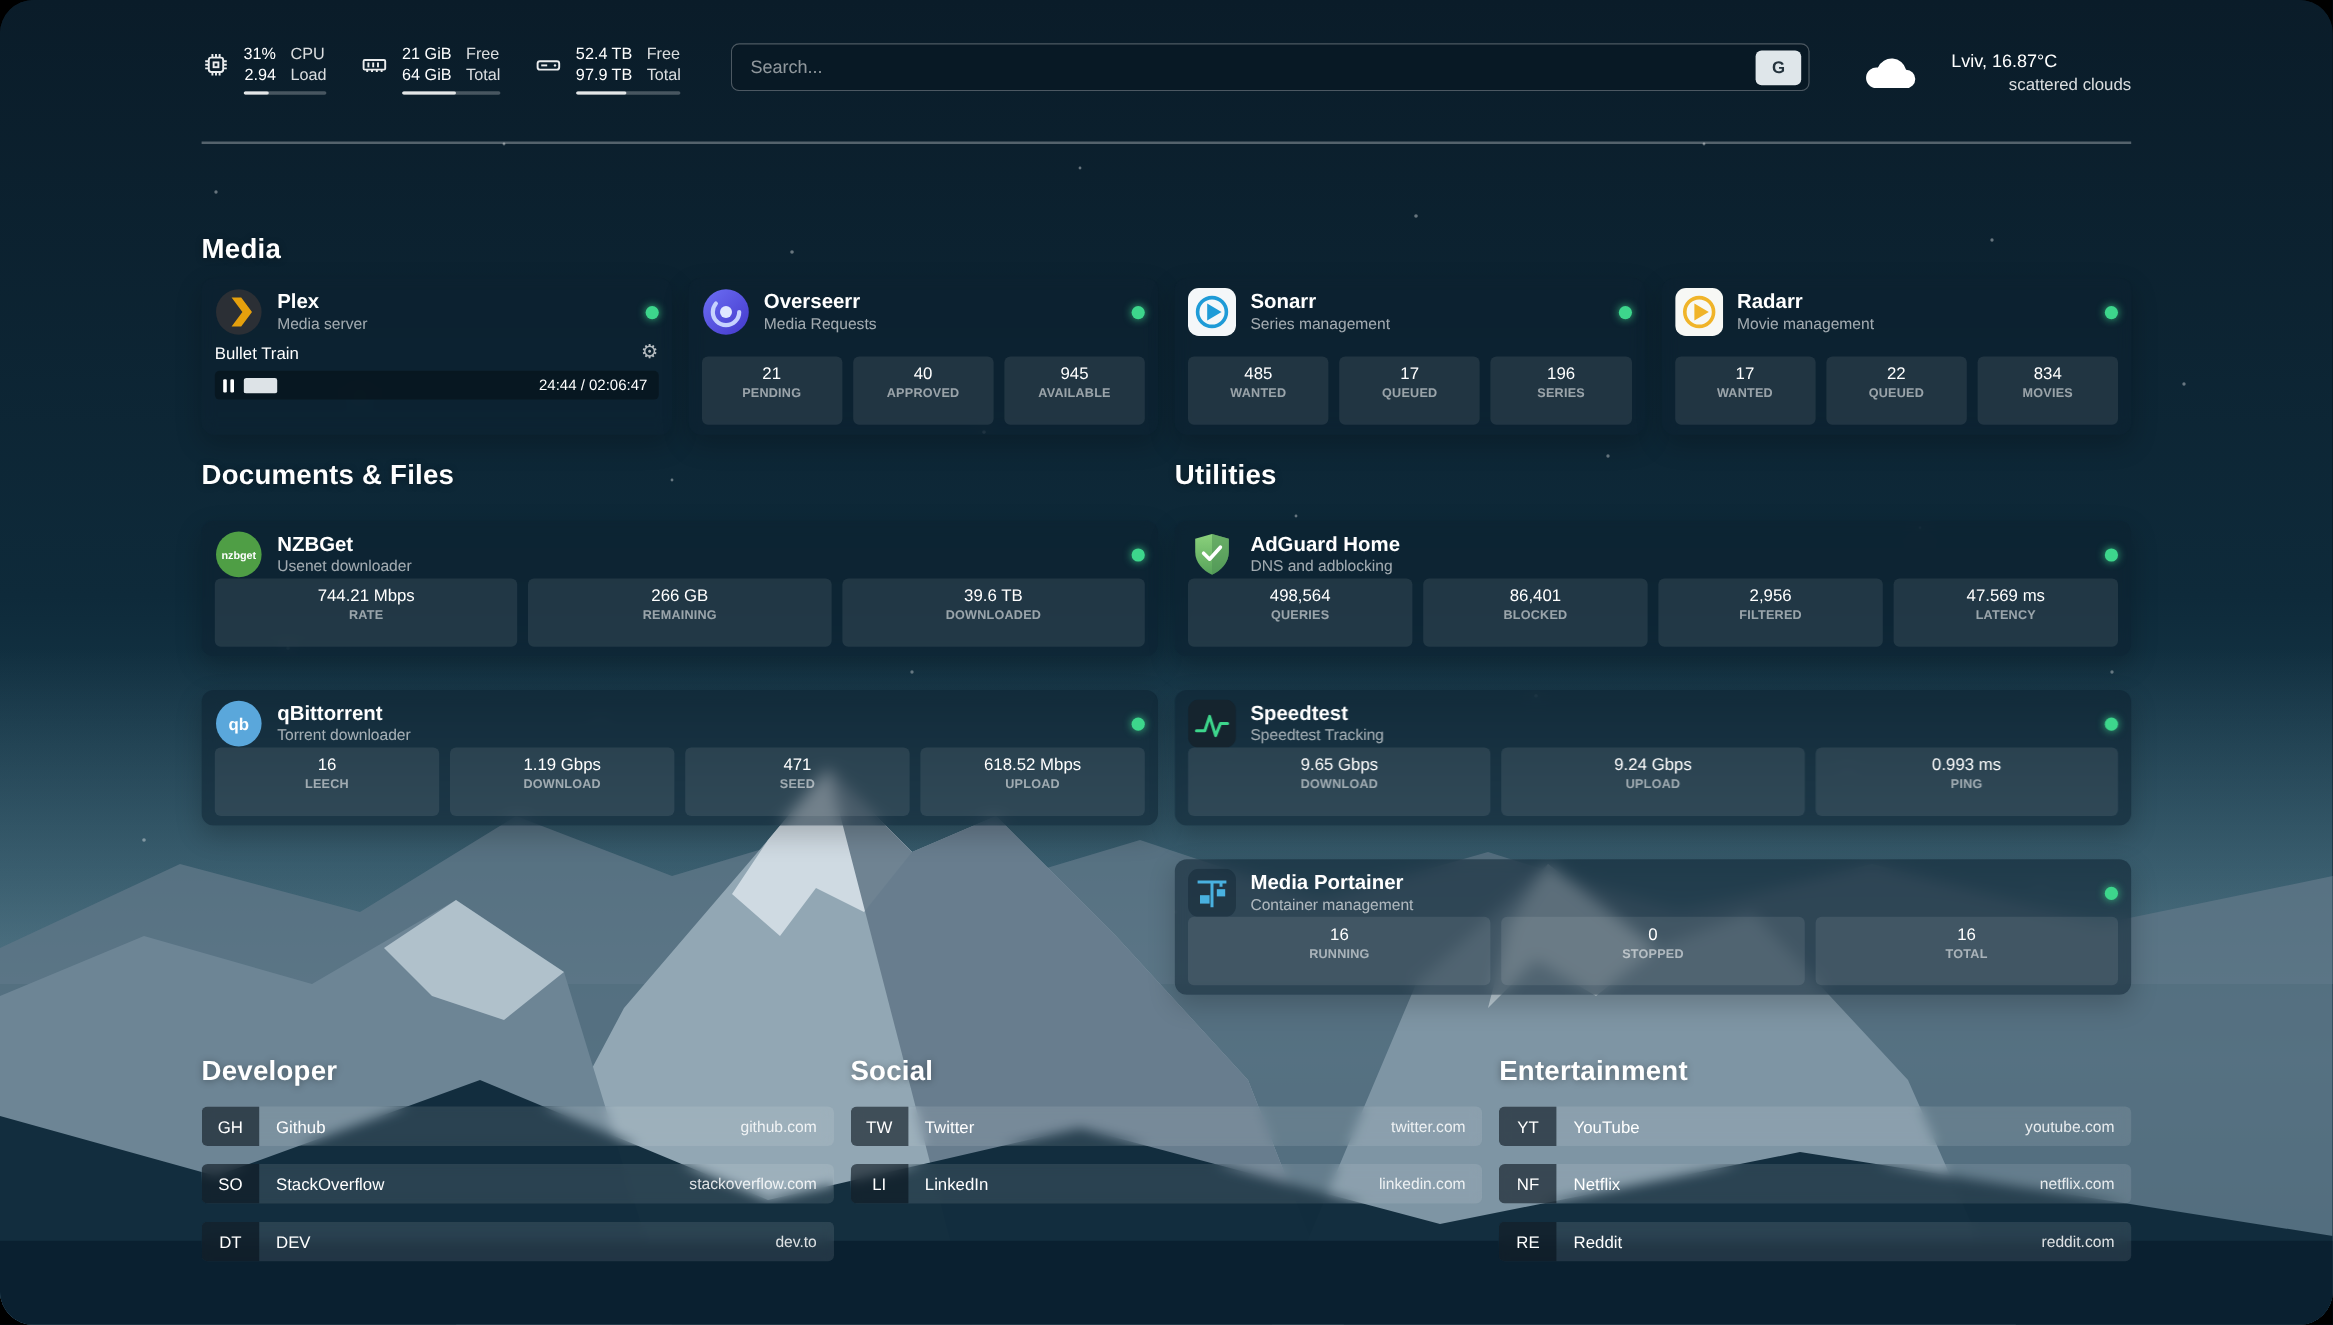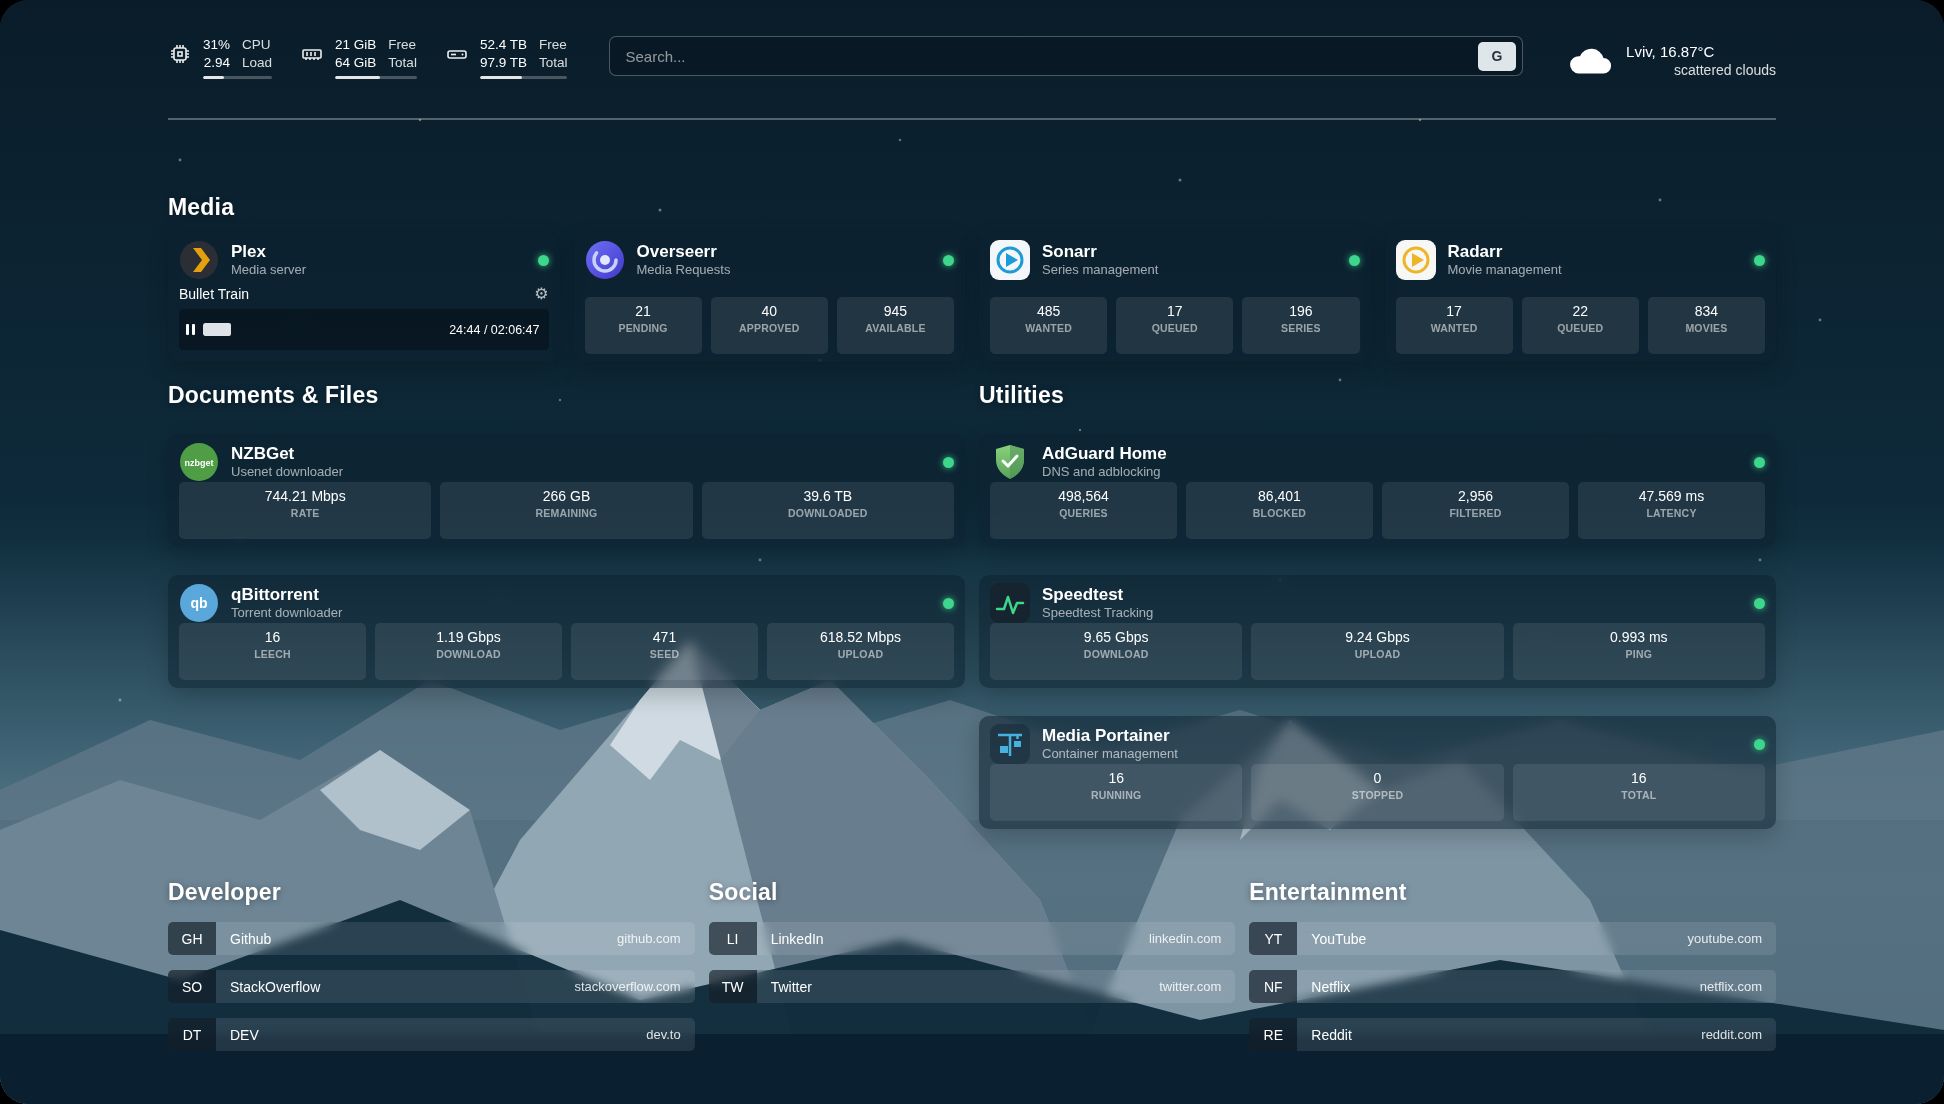--- a/index.html
+++ b/index.html
@@ -32,21 +32,21 @@
   .res-bar i { display: block; height: 100%; background: rgba(255,255,255,.85); border-radius: 2px; }
 
   .search { flex: 1; margin: 0 44px 0 42px; display: flex; align-items: center;
     background: rgba(8,22,32,.55); border: 1px solid rgba(255,255,255,.28);
     border-radius: 7px; height: 40px; padding: 0 6px 0 15px; backdrop-filter: blur(4px); }
   .search input { flex: 1; background: transparent; border: none; outline: none; color: #fff; font-size: 15px; font-family: "Liberation Sans", sans-serif; }
   .search input::placeholder { color: rgba(255,255,255,.55); }
   .search-badge { width: 38px; height: 29px; border-radius: 5px; background: #dfe6ea; color: #24333d;
     display: flex; align-items: center; justify-content: center; font-size: 14px; font-weight: bold; cursor: pointer; }
 
-  .weather { display: flex; align-items: center; gap: 13px; color: #fff; }
+  .weather { display: flex; align-items: center; gap: 28px; color: #fff; }
   .weather svg { width: 46px; height: 32px; }
   .weather-loc { font-size: 15px; line-height: 19px; }
   .weather-cond { font-size: 14px; line-height: 18px; color: rgba(255,255,255,.85); margin-left: 48px; }
 
   .divider { margin-top: 34px; border-top: 2px solid rgba(255,255,255,.30); }
 
   
   .section-title { color: #fff; font-size: 23px; font-weight: 600; line-height: 27px; letter-spacing: .2px;
     text-shadow: 0 1px 6px rgba(0,0,0,.35); }
   .media-section { margin-top: 74px; }
@@ -65,21 +65,21 @@
 
   .stats { display: flex; gap: 9px; margin-top: auto; }
   .stat { flex: 1; background: rgba(255,255,255,.085); border-radius: 5px; text-align: center; padding: 6px 2px 19px; }
   .stat-value { color: #fff; font-size: 14px; line-height: 17px; }
   .stat-label { color: rgba(255,255,255,.55); font-size: 10.5px; font-weight: bold; line-height: 13px; margin-top: 2px; letter-spacing: .2px; }
 
   
   .np-row { display: flex; align-items: center; margin-top: 6px; color: #fff; font-size: 14px; }
   .gear { margin-left: auto; color: rgba(255,255,255,.7); font-size: 16px; cursor: pointer; line-height: 1; }
   .progress-row { display: flex; align-items: center; margin-top: 7px; background: rgba(0,0,0,.32);
-    border-radius: 4px; height: 41px; padding: 0 9px 0 7px; }
+    border-radius: 4px; height: 24px; padding: 0 9px 0 7px; }
   .pause-btn { display: flex; gap: 3px; margin-right: 8px; cursor: pointer; }
   .pause-btn i { display: block; width: 3px; height: 11px; background: #fff; border-radius: 1px; }
   .track { flex: 1; height: 13px; position: relative; border-radius: 2px; overflow: hidden; }
   .track .fill { position: absolute; left: 0; top: 0; bottom: 0; background: #dde3e7; border-radius: 2px; }
   .ptime { margin-left: 10px; color: #fff; font-size: 12.5px; white-space: nowrap; }
 
   
   .columns { display: grid; grid-template-columns: 1fr 1fr; gap: 14px; margin-top: 20px; }
   .col .section-title { margin-bottom: 25px; }
   .col .card + .card { margin-top: 28px; }
@@ -565,29 +565,29 @@
         <div class="bm-row">
           <span class="bm-abbr">DT</span>
           <span class="bm-name">DEV</span>
           <span class="bm-url">dev.to</span>
         </div>
       </div>
 
       <div class="bm-col">
         <h2 class="section-title">Social</h2>
         <div class="bm-row">
+          <span class="bm-abbr">TW</span>
+          <span class="bm-name">Twitter</span>
+          <span class="bm-url">twitter.com</span>
+        </div>
+        <div class="bm-row">
           <span class="bm-abbr">LI</span>
           <span class="bm-name">LinkedIn</span>
           <span class="bm-url">linkedin.com</span>
         </div>
-        <div class="bm-row">
-          <span class="bm-abbr">TW</span>
-          <span class="bm-name">Twitter</span>
-          <span class="bm-url">twitter.com</span>
-        </div>
       </div>
 
       <div class="bm-col">
         <h2 class="section-title">Entertainment</h2>
         <div class="bm-row">
           <span class="bm-abbr">YT</span>
           <span class="bm-name">YouTube</span>
           <span class="bm-url">youtube.com</span>
         </div>
         <div class="bm-row">

